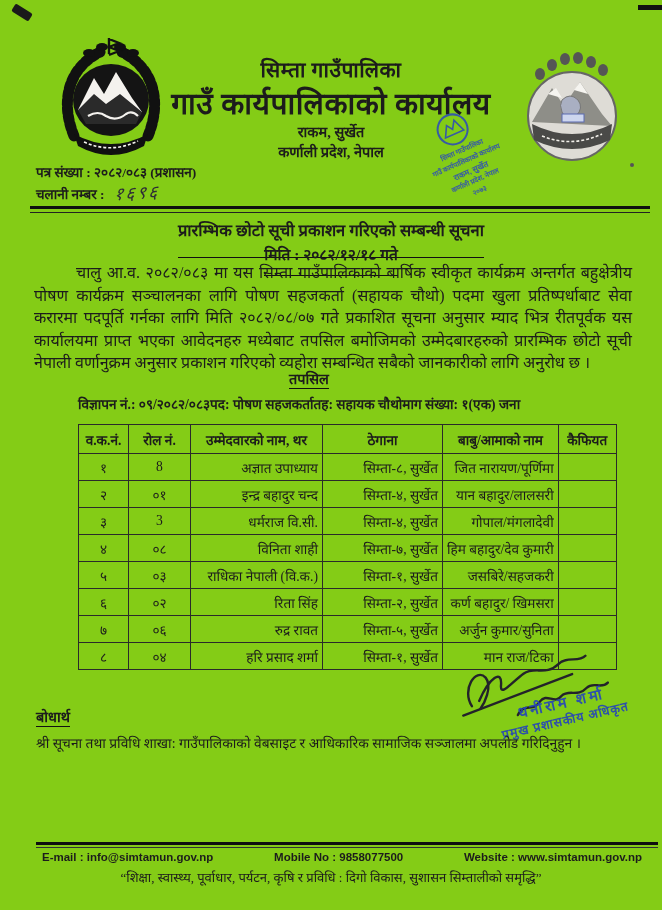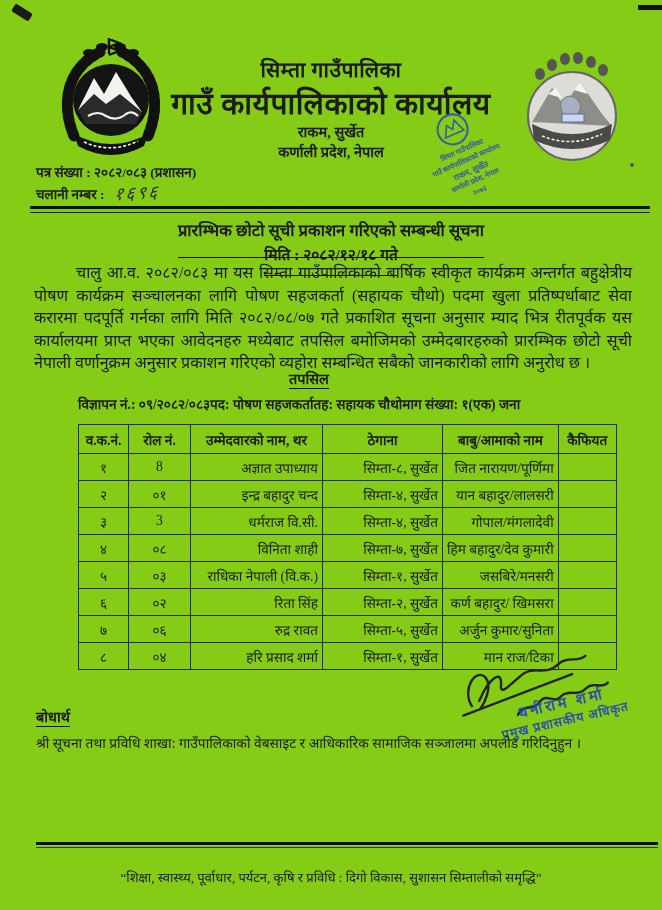--- a/index.html
+++ b/index.html
@@ -211,21 +211,21 @@
           <td class="c2">विनिता शाही</td>
           <td class="c3">सिम्ता-७, सुर्खेत</td>
           <td class="c4">हिम बहादुर/देव कुमारी</td>
           <td class="c5"></td>
         </tr>
         <tr>
           <td class="c0">५</td>
           <td class="c1">०३</td>
           <td class="c2">राधिका नेपाली (वि.क.)</td>
           <td class="c3">सिम्ता-१, सुर्खेत</td>
-          <td class="c4">जसबिरे/मनसरी</td>
+          <td class="c4">जसबिरे/सहजकरी</td>
           <td class="c5"></td>
         </tr>
         <tr>
           <td class="c0">६</td>
           <td class="c1">०२</td>
           <td class="c2">रिता सिंह</td>
           <td class="c3">सिम्ता-२, सुर्खेत</td>
           <td class="c4">कर्ण बहादुर/ खिमसरा</td>
           <td class="c5"></td>
         </tr>
@@ -262,15 +262,20 @@
     <div class="d">प्रमुख प्रशासकीय अधिकृत</div>
   </div>
 
   <div class="abs bodharth-wrap">
     <span>बोधार्थ</span>
   </div>
   <div class="abs cc-line">श्री सूचना तथा प्रविधि शाखा: गाउँपालिकाको वेबसाइट र आधिकारिक सामाजिक सञ्जालमा अपलोड गरिदिनुहुन ।</div>
 
   <div class="abs rule-bottom"></div>
   <div class="abs rule-bottom2"></div>
+  <div class="abs contacts">
+    <span>E-mail : info@simtamun.gov.np</span>
+    <span>Mobile No : 9858077500</span>
+    <span>Website : www.simtamun.gov.np</span>
+  </div>
   <div class="abs slogan center">“शिक्षा, स्वास्थ्य, पूर्वाधार, पर्यटन, कृषि र प्रविधि : दिगो विकास, सुशासन सिम्तालीको समृद्धि”</div>
 
 </div>
 
 </body></html>

